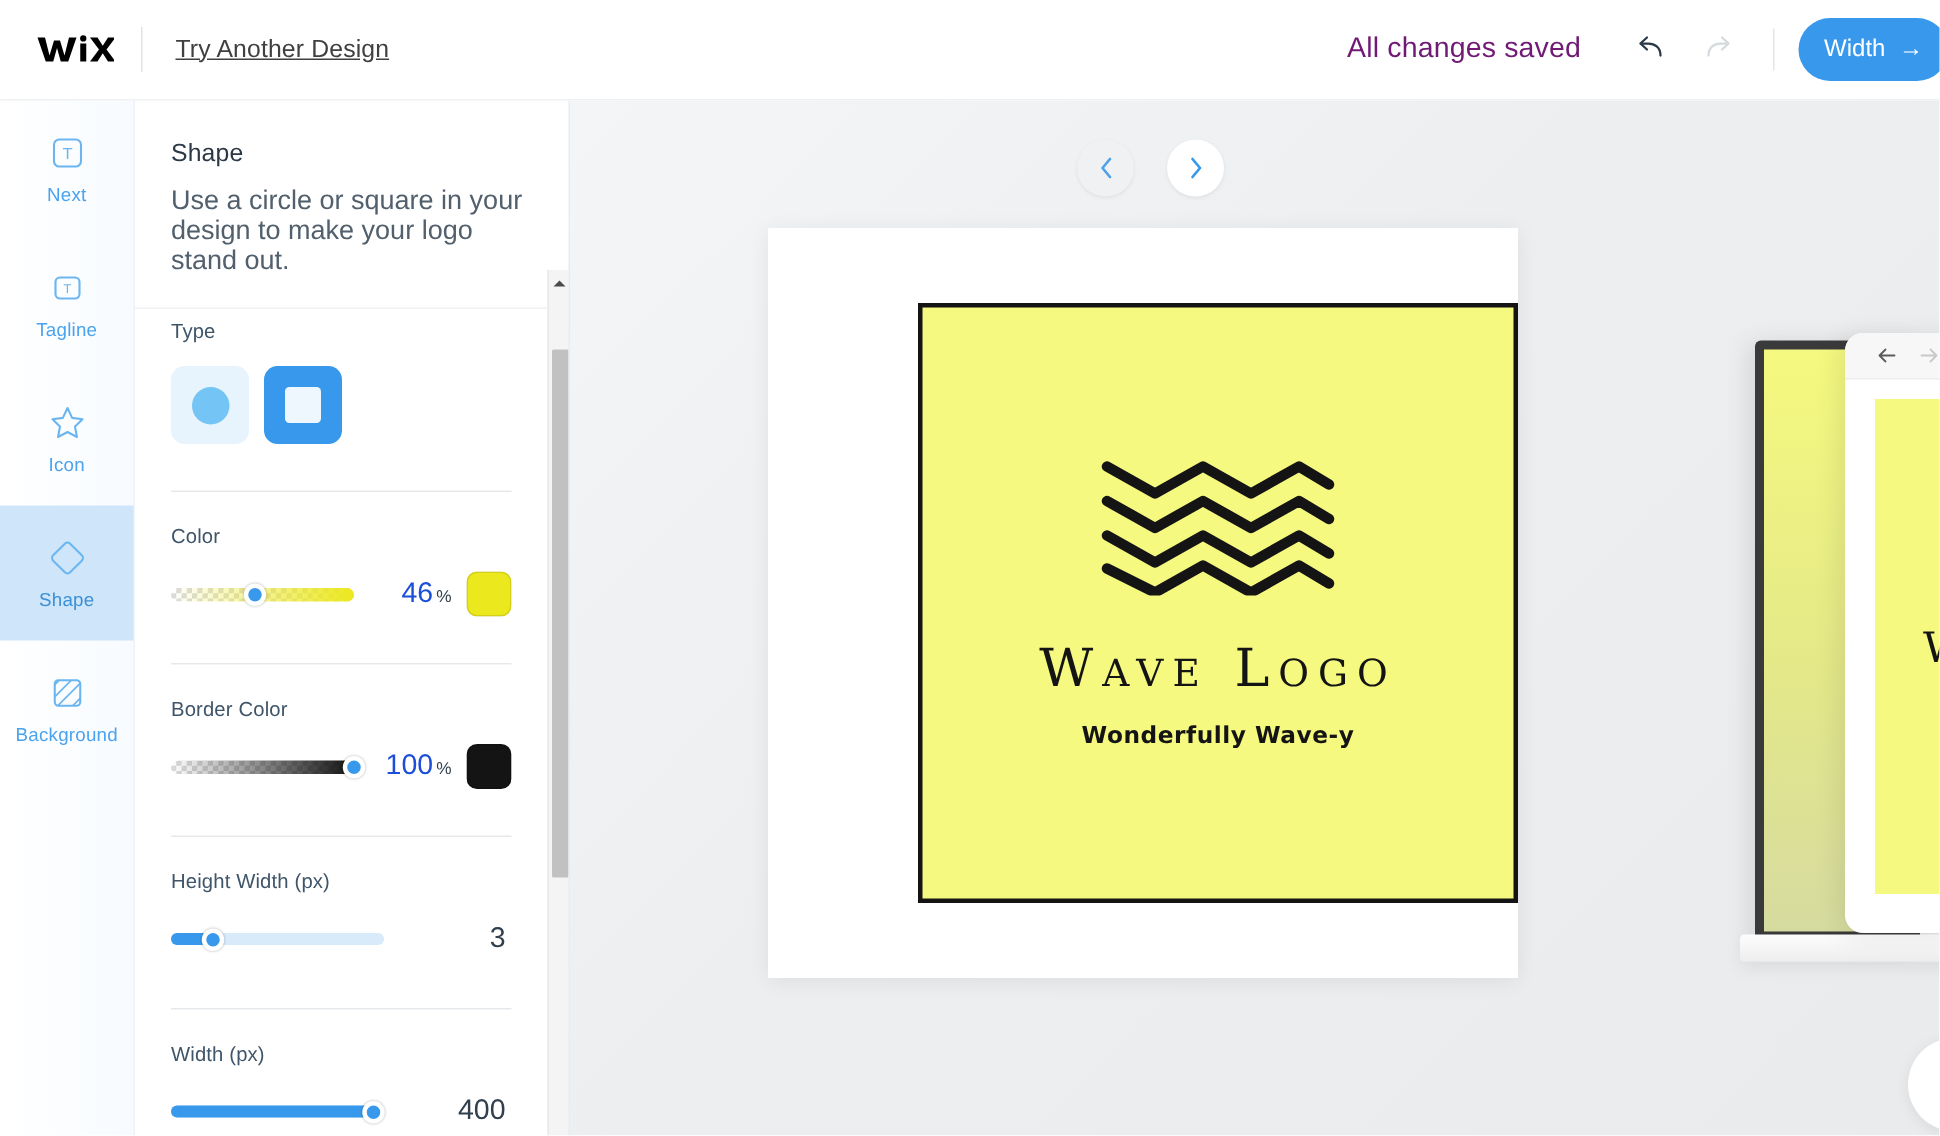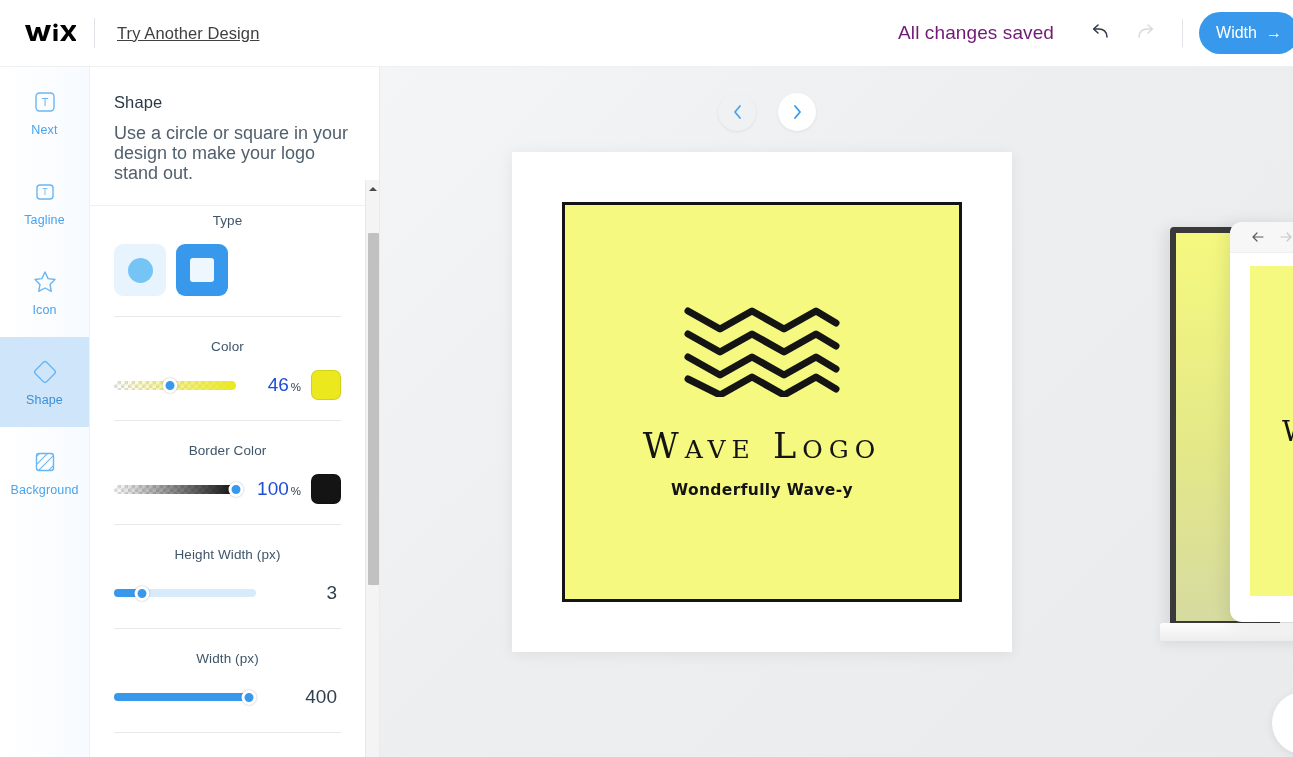--- a/index.html
+++ b/index.html
@@ -159,23 +159,22 @@
     left: 0; top: 0;
     width: 275px;
     padding: 0 24px;
   }
   .top-rule {
     height: 1px;
     background: #e6e9ec;
     margin: 10px 0 0 0;
   }
   .field {
-    padding: 22px 0 20px 0;
+    padding: 22px 0 31px 0;
     border-bottom: 1px solid #e6e9ec;
-    text-align: center;
   }
   .field:last-child { border-bottom: none; }
   .field-label {
     font-size: 13.5px;
     color: #3f5569;
     margin-bottom: 16px;
     letter-spacing: .1px;
   }
 
   
@@ -362,21 +361,21 @@
 
   
   .logo-card {
     position: absolute;
     left: 132px; top: 85px;
     width: 500px; height: 500px;
     background: #ffffff;
     box-shadow: 0 2px 14px rgba(0,0,0,.07);
     display: flex;
     align-items: center;
-    justify-content: center;
+    justify-content: flex-end;
     z-index: 4;
   }
   .logo-shape {
     width: 400px; height: 400px;
     background: #f5f97f;
     border: 3px solid #141414;
     display: flex;
     flex-direction: column;
     align-items: center;
     justify-content: center;

